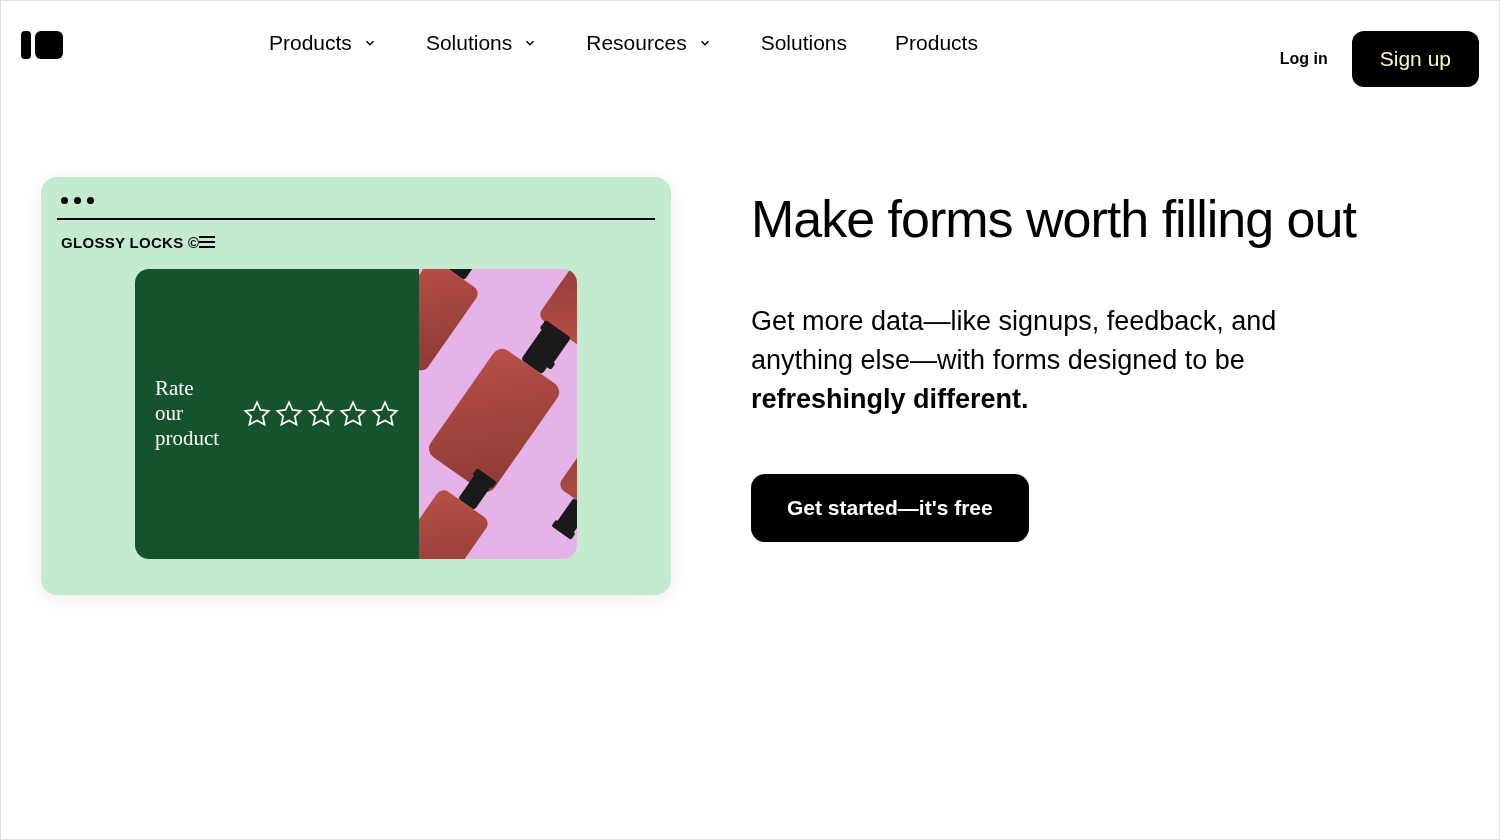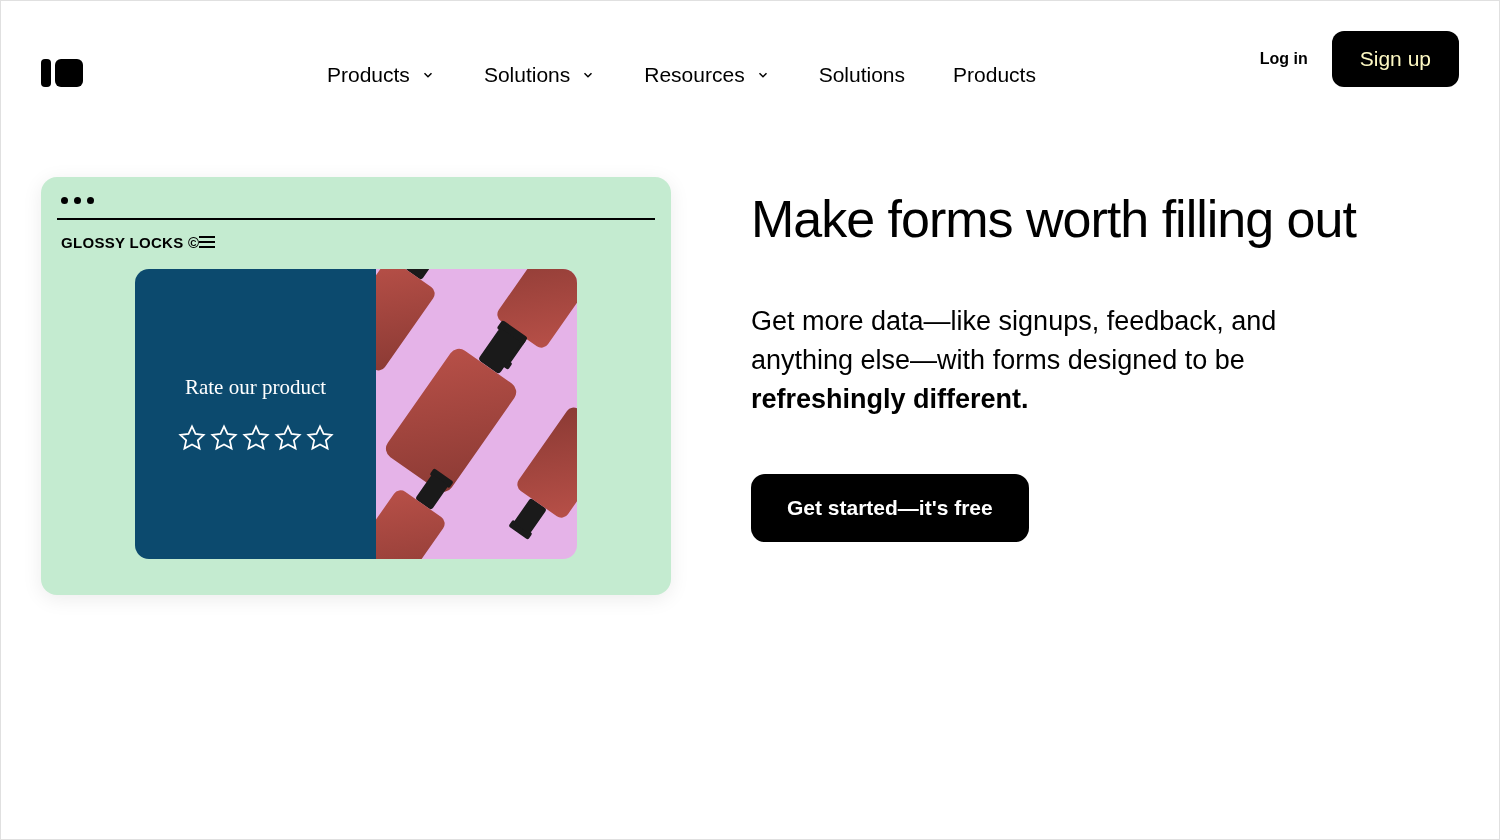--- a/index.html
+++ b/index.html
@@ -11,23 +11,23 @@
       font-family: -apple-system, BlinkMacSystemFont, "Segoe UI", Helvetica, Arial, sans-serif;
       background: #fff;
       color: #000;
       width: 1500px;
       height: 840px;
       overflow: hidden;
       border: 1px solid #e0e0e0;
     }
     .header {
       display: flex;
-      align-items: flex-end;
-      padding: 30px 40px;
-      gap: 64px;
+      align-items: flex-start;
+      padding: 30px 20px;
+      gap: 26px;
     }
     .logo {
       display: flex;
       align-items: center;
       gap: 4px;
     }
     .logo-bar {
       width: 10px;
       height: 28px;
       background: #000;
@@ -139,24 +139,24 @@
       background: #000;
     }
     .mockup-card {
       display: flex;
       border-radius: 14px;
       overflow: hidden;
       margin: 0 78px;
       height: 290px;
     }
     .mockup-card-left {
-      background: #0c4a6e;
+      background: #14532d;
       flex: 1;
       display: flex;
-      flex-direction: column;
+      flex-direction: row;
       align-items: center;
       justify-content: center;
       gap: 24px;
       padding: 30px 20px;
     }
     .rate-text {
       color: #fff;
       font-size: 21px;
       font-family: Georgia, serif;
     }

